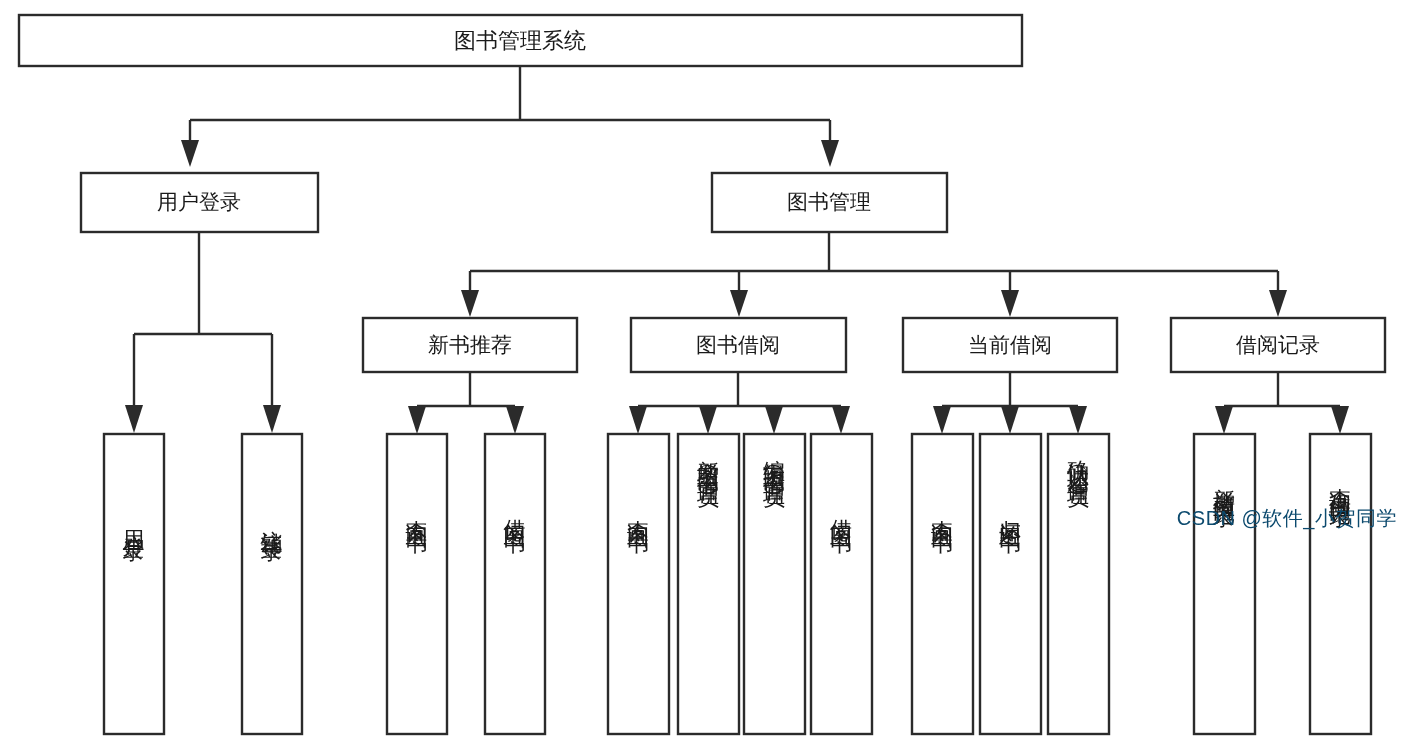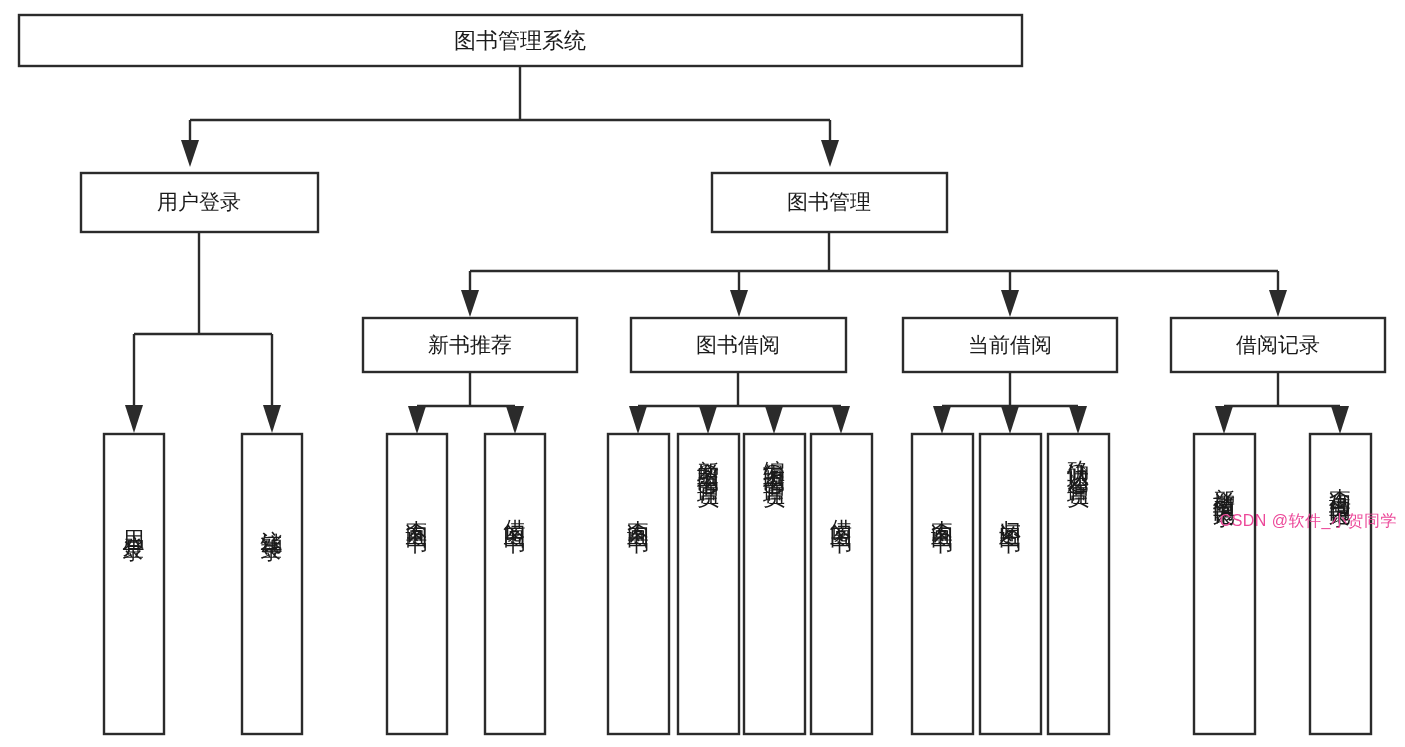--- a/index.html
+++ b/index.html
@@ -74,22 +74,22 @@
     color: #1a1a1a;
     letter-spacing: 4px;
     white-space: nowrap;
     text-align: left;
   }
   .watermark {
     position: absolute;
     right: 8px;
     bottom: 6px;
     font-family: "Liberation Sans", "DejaVu Sans", sans-serif;
-    font-size: 16px;
-    color: #ec4899;
+    font-size: 20px;
+    color: #0c4a6e;
     letter-spacing: 0.5px;
     white-space: nowrap;
     pointer-events: none;
     text-align: center;
   }
 </style>
 </head>
 <body>
 
 <div id="diagram-root">

